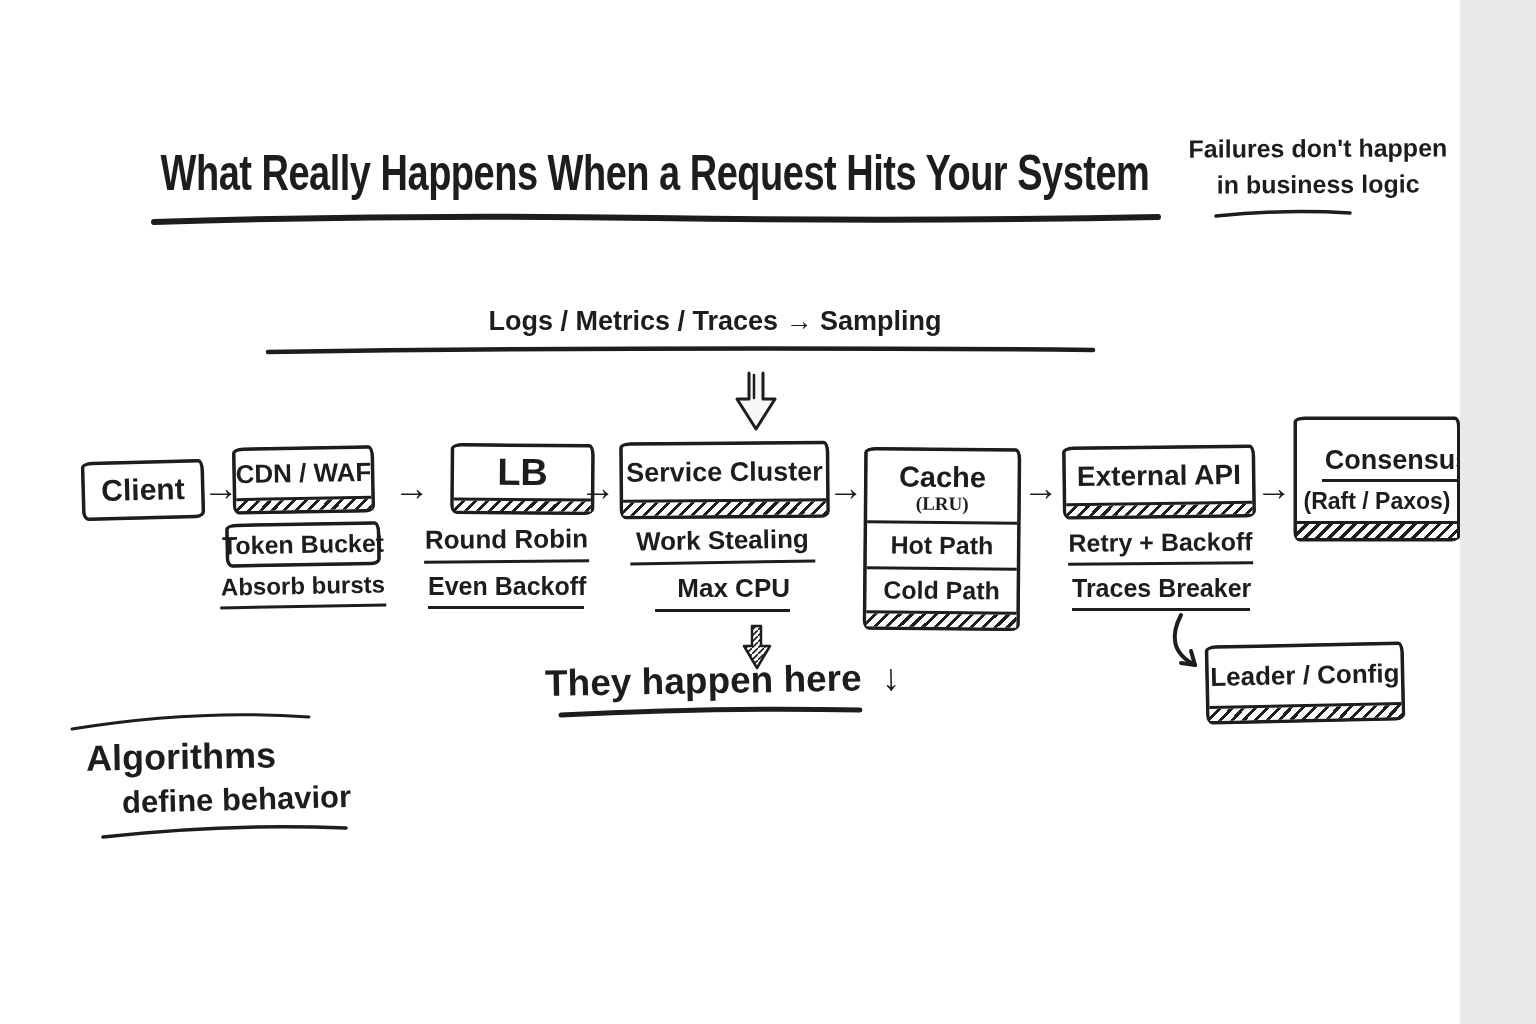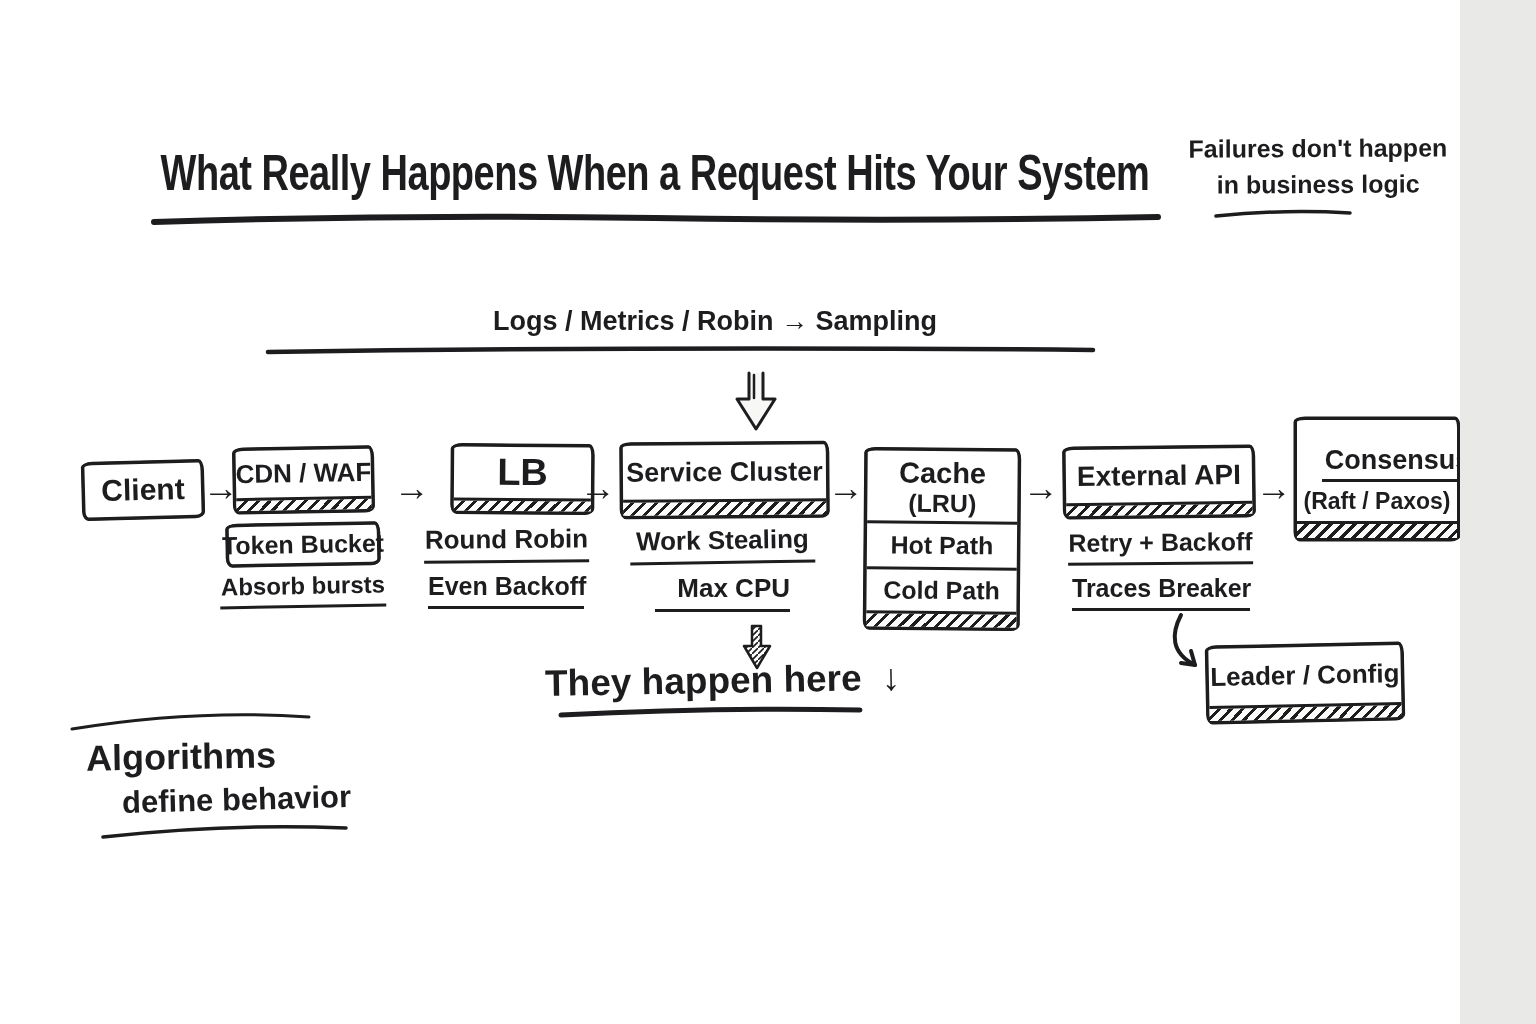--- a/index.html
+++ b/index.html
@@ -49,21 +49,21 @@
   <div class="abs hand center" style="left:1168px; top:131px; width:300px; font-size:25px; line-height:1.42; transform:rotate(-0.3deg);">
     <div class="nowrap">Failures don't happen</div>
     <div class="nowrap">in business logic</div>
   </div>
 
   <svg class="abs" style="left:1214px; top:208px;" width="138" height="10" viewBox="0 0 138 10">
     <path class="stroke" d="M2 8 Q70 1 136 5" stroke-width="3.5"></path>
   </svg>
 
 
-  <div class="abs hand center nowrap" style="left:410px; top:306px; width:610px; font-size:27px;">Logs / Metrics / Robin → Sampling</div>
+  <div class="abs hand center nowrap" style="left:410px; top:306px; width:610px; font-size:27px;">Logs / Metrics / Traces → Sampling</div>
 
   <svg class="abs" style="left:266px; top:344px;" width="830" height="12" viewBox="0 0 830 12">
     <path class="stroke" d="M2 8 Q415 2 827 6" stroke-width="4.5"></path>
   </svg>
 
   <svg class="abs" style="left:733px; top:371px;" width="46" height="62" viewBox="0 0 46 62">
     <path d="M16 2 L16 28 L4 28 L23 58 L42 28 L30 28 L30 2" fill="#f7f7f5" stroke="#1d1d1f" stroke-width="3" stroke-linejoin="round" stroke-linecap="round"></path>
     <line x1="21" y1="4" x2="21" y2="27" stroke="#1d1d1f" stroke-width="2.5" stroke-linecap="round"></line>
   </svg>
 
@@ -90,21 +90,21 @@
   <div class="abs sketch-box" style="left:620px; top:442px; width:209px; height:76px; transform:rotate(-0.4deg);">
     <div class="box-label" style="font-size:27px;">Service Cluster</div>
     <div class="hatch" style="height:16px;"></div>
   </div>
 
   <div class="abs flow-arrow" style="left:828px; top:470px; width:36px;">→</div>
 
   <div class="abs sketch-box" style="left:864px; top:448px; width:156px; height:182px; transform:rotate(0.5deg);">
     <div class="box-label" style="flex-direction:column; line-height:1.1; padding-top:4px;">
       <span style="font-size:29px;">Cache</span>
-      <span style="font-size:25px;">(LRU)</span>
+      <span style="font-size:19px;font-family:Liberation Serif, serif;">(LRU)</span>
     </div>
     <div class="box-label" style="flex:none; height:46px; border-top:3px solid var(--ink); font-size:25px;">Hot Path</div>
     <div class="box-label" style="flex:none; height:44px; border-top:3px solid var(--ink); font-size:25px;">Cold Path</div>
     <div class="hatch" style="height:16px;"></div>
   </div>
 
   <div class="abs flow-arrow" style="left:1021px; top:470px; width:40px;">→</div>
 
   <div class="abs sketch-box" style="left:1063px; top:446px; width:192px; height:72px; transform:rotate(-0.7deg);">
     <div class="box-label" style="font-size:28px;">External API</div>

